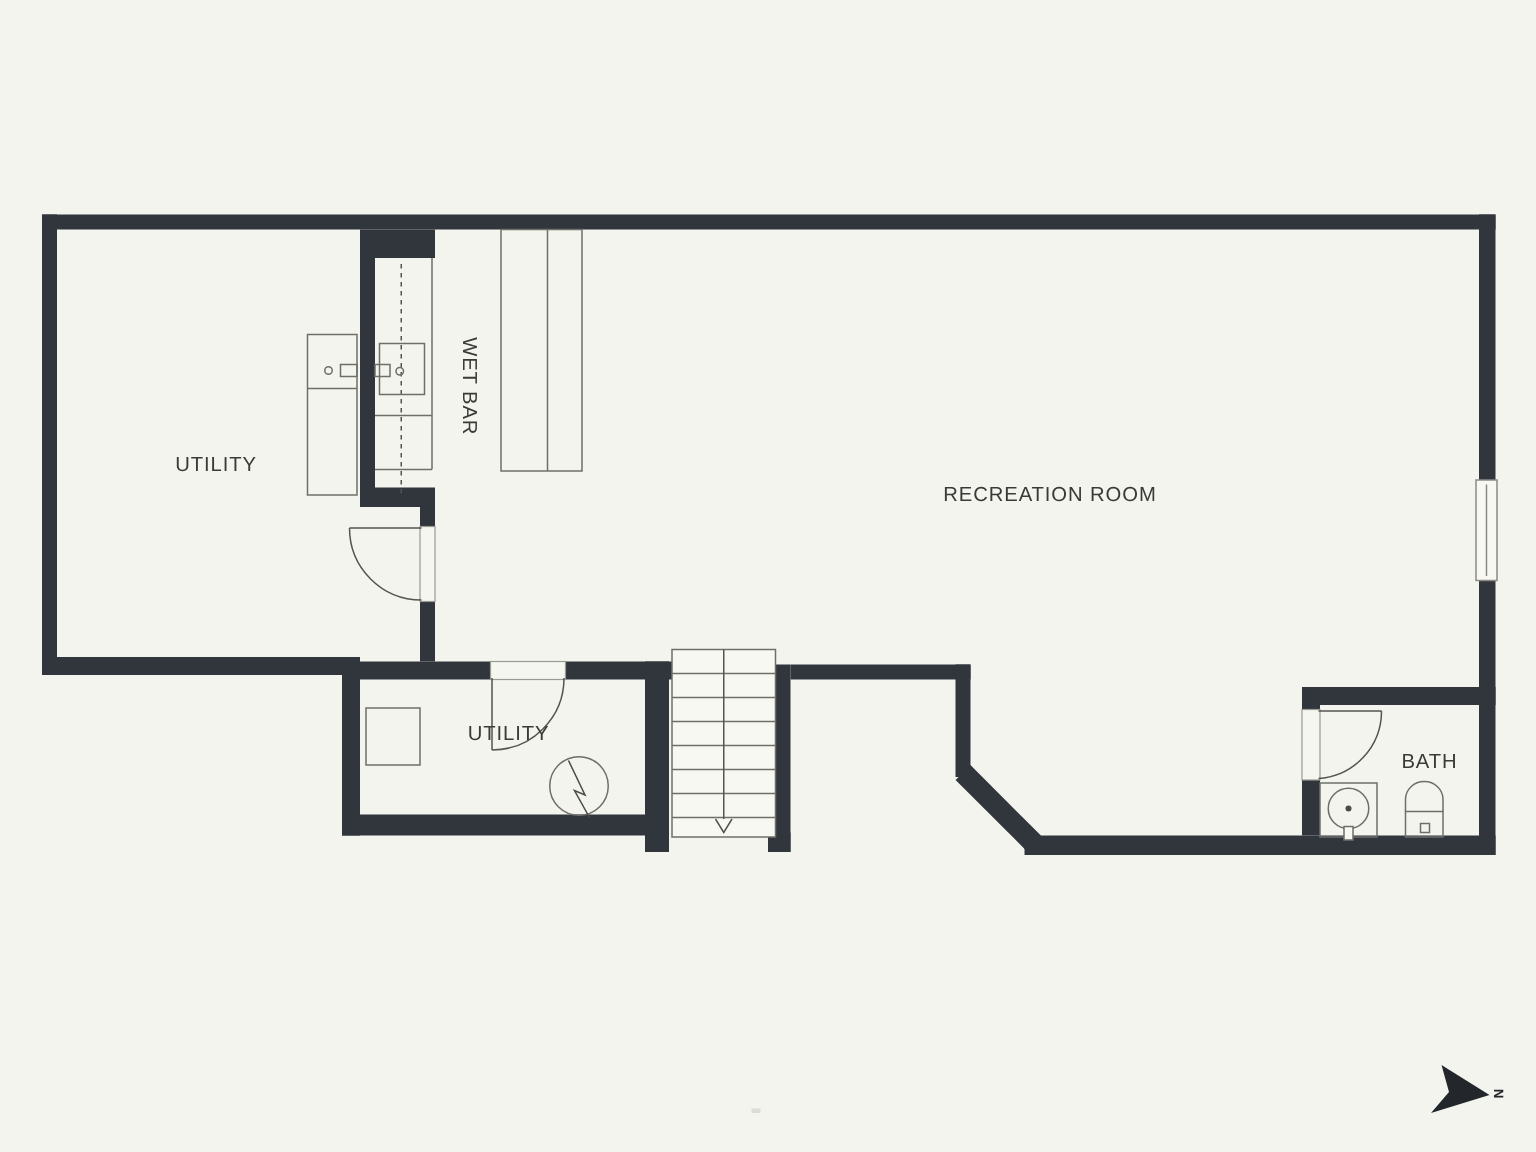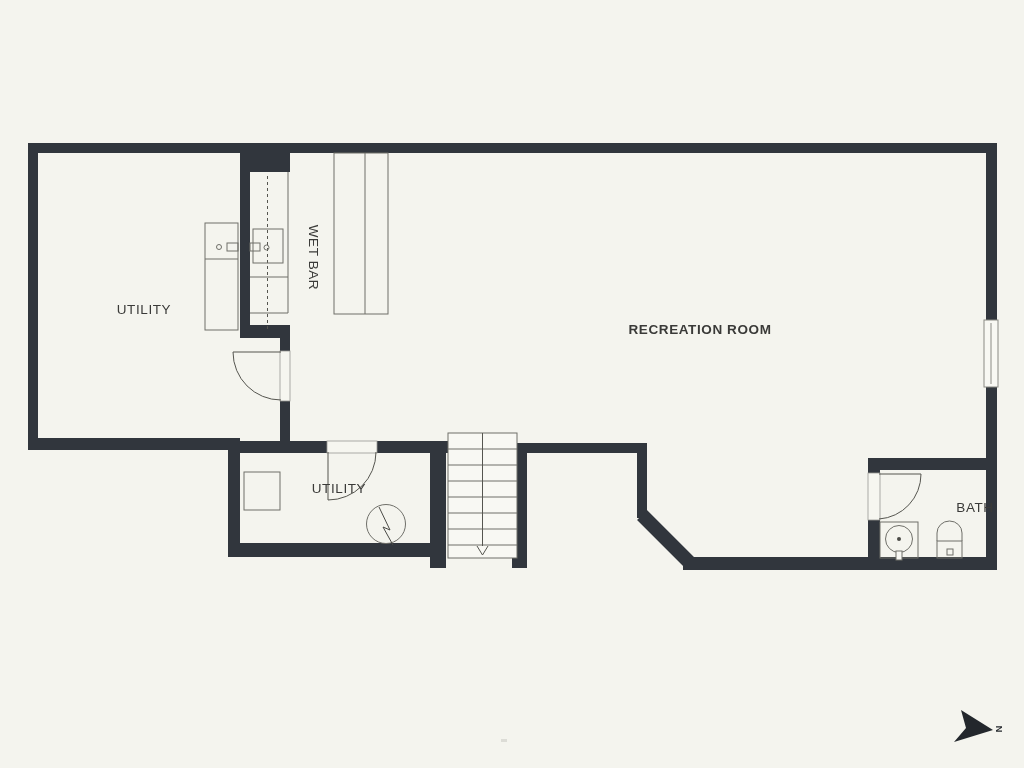--- a/index.html
+++ b/index.html
@@ -143,19 +143,19 @@
   </g>
 
   <polygon points="961,710 993,730 954,742 966,728" fill="#23272c"></polygon>
   <rect x="501" y="739" width="6" height="3" fill="#c9c9c2" opacity="0.55"></rect>
 </svg>
 
 <div class="room-label" style="left:99px;top:302px;width:90px;">UTILITY</div>
 
 <div class="room-label vertical" style="left:273px;top:250px;width:80px;">WET BAR</div>
 
-<div class="room-label" style="left:618px;top:322px;width:164px;font-weight:bold;">RECREATION ROOM</div>
+<div class="room-label" style="left:618px;top:322px;width:164px;">RECREATION ROOM</div>
 
 <div class="room-label" style="left:294px;top:481px;width:90px;">UTILITY</div>
 
-<div class="room-label" style="left:935px;top:500px;width:80px;">BATH</div>
+<div class="room-label" style="left:913px;top:500px;width:80px;">BATH</div>
 
 <div class="compass-label" style="left:996px;top:724px;">N</div>
 
 </body></html>

